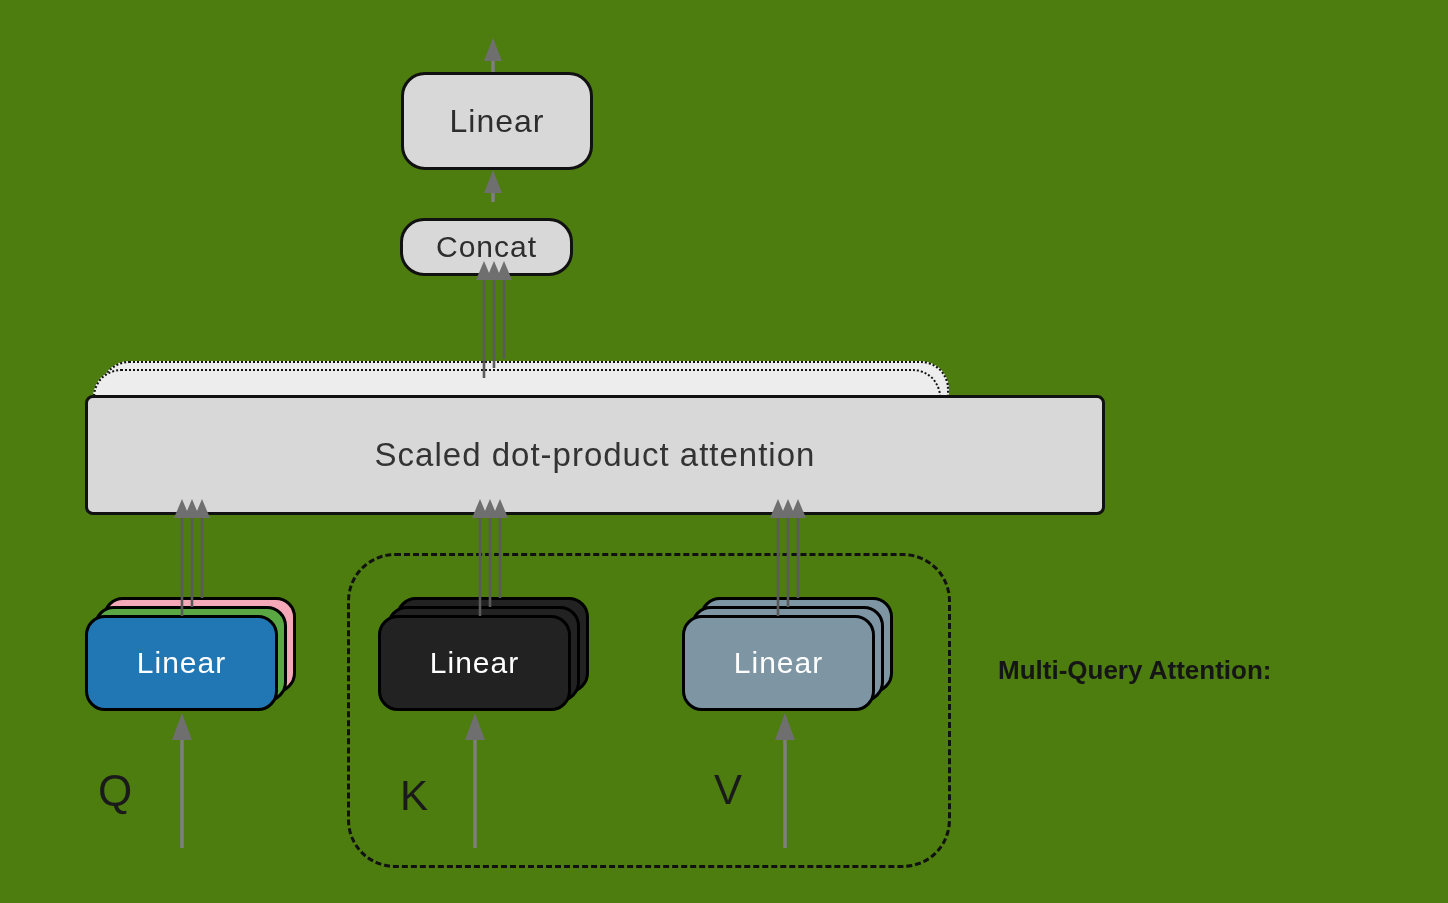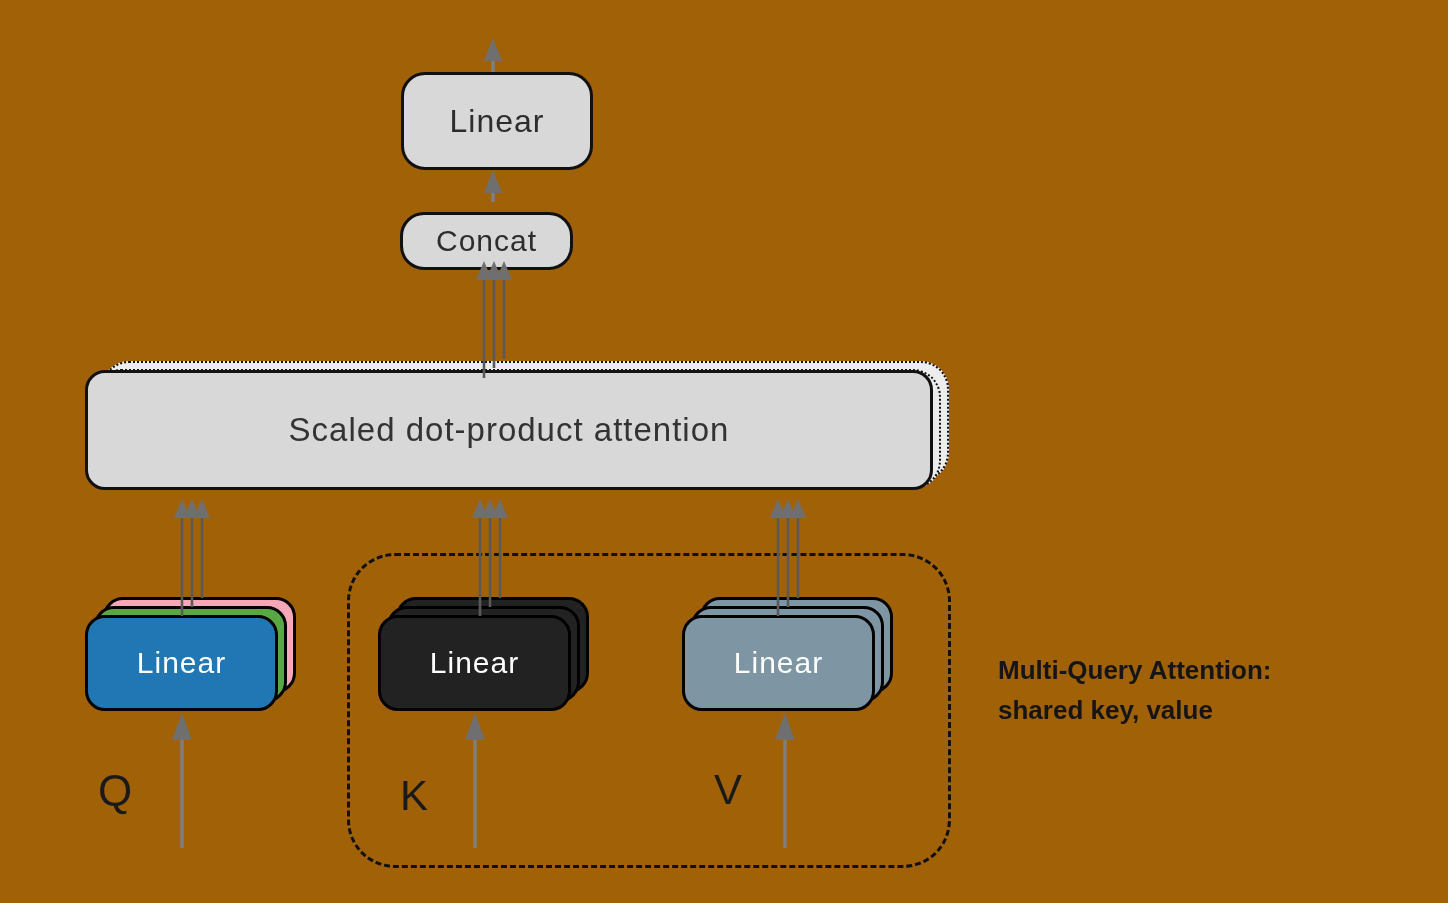--- a/index.html
+++ b/index.html
@@ -1,20 +1,20 @@
 <!DOCTYPE html>
 <html style="--box-fill: #d8d8d8; --ghost-fill: #ededed; --outline: #111111; --box-text: #2d2d2d; --stack-text: #ffffff; --label-text: #1a1a1a; --query-front: #2077b4; --query-middle: #5aa843; --query-back: #f5a8b8; --key-fill: #222222; --value-fill: #7e95a4; --connector: #5a5a5a; --arrow: #6f6f6f; --arrow-input: #7f7f7f;"><head>
 <meta charset="utf-8">
 <style>
   html, body { margin: 0; padding: 0; background: #ffffff; }
   .canvas {
     position: relative;
     width: 1448px;
     height: 903px;
-    background: #a16207;
+    background: #4d7c0f;
     overflow: hidden;
     font-family: "Liberation Sans", sans-serif;
   }
 
   .box {
     position: absolute;
     box-sizing: border-box;
     border: 3px solid var(--outline, #111111);
     background: var(--box-fill, #d8d8d8);
     display: flex;
@@ -24,25 +24,25 @@
   }
 
   .ghost {
     position: absolute;
     box-sizing: border-box;
     border: 2px dotted var(--outline, #111111);
     background: var(--ghost-fill, #ededed);
   }
 
   .top-linear   { left: 401px; top: 72px;  width: 192px; height: 98px; border-radius: 24px; font-size: 32px; letter-spacing: 1px; }
-  .concat       { left: 400px; top: 212px; width: 173px; height: 58px; border-radius: 24px; font-size: 30px; letter-spacing: 1px; }
+  .concat       { left: 400px; top: 218px; width: 173px; height: 58px; border-radius: 24px; font-size: 30px; letter-spacing: 1px; }
 
   .attn-ghost-2 { left: 101px; top: 361px; width: 848px; height: 120px; border-radius: 28px; z-index: 0; }
   .attn-ghost-1 { left: 93px;  top: 369px; width: 848px; height: 120px; border-radius: 28px; z-index: 1; }
-  .attention    { left: 85px;  top: 370px; width: 848px; height: 120px; border-radius: 20px; z-index: 2;
+  .attention    { left: 85px;  top: 395px; width: 1020px; height: 120px; border-radius: 8px; z-index: 2;
                   font-size: 33px; letter-spacing: 1px; color: #333333; }
 
   .stack { position: absolute; width: 229px; height: 114px; z-index: 3; }
   .layer {
     position: absolute;
     box-sizing: border-box;
     width: 193px; height: 96px;
     border: 3px solid #000000;
     border-radius: 20px;
     display: flex; align-items: center; justify-content: center;
@@ -149,21 +149,20 @@
       <span>Linear</span>
     </div>
   </div>
 
   <div class="qkv-label label-q">Q</div>
   <div class="qkv-label label-k">K</div>
   <div class="qkv-label label-v">V</div>
 
   <div class="caption">
     <div>Multi-Query Attention:</div>
-    <div>shared key, value</div>
   </div>
 
   <svg class="overlay" viewBox="0 0 1448 903" xmlns="http://www.w3.org/2000/svg">
 
     <g>
       <line class="input-line" x1="493" y1="72" x2="493" y2="56"></line>
       <polygon class="input-head" points="493,38 484,61 502,61"></polygon>
     </g>
 
     <g>

